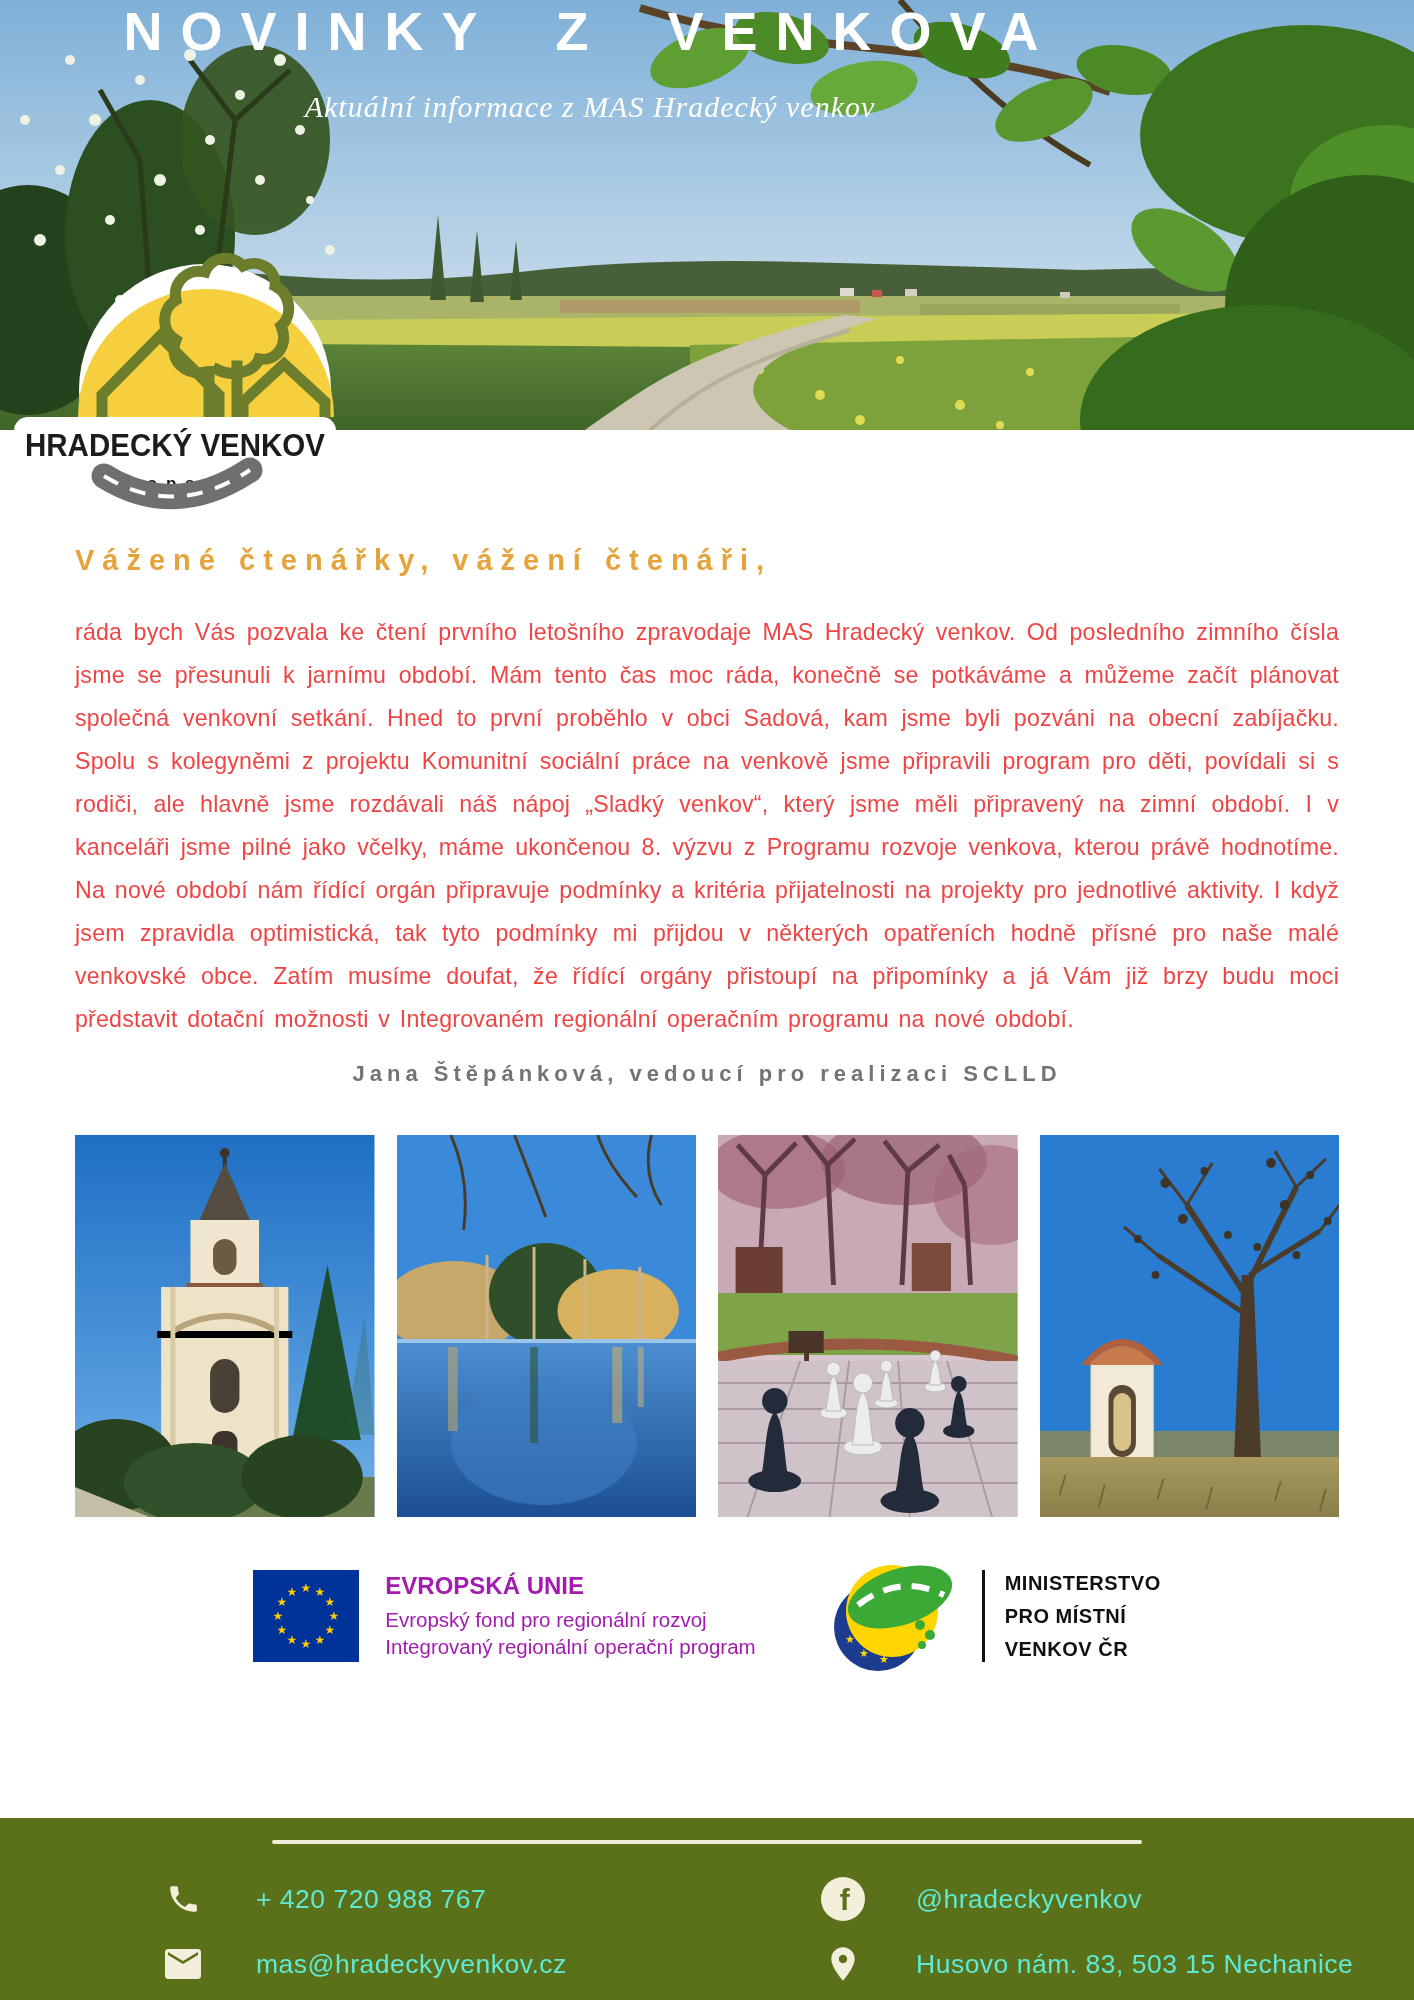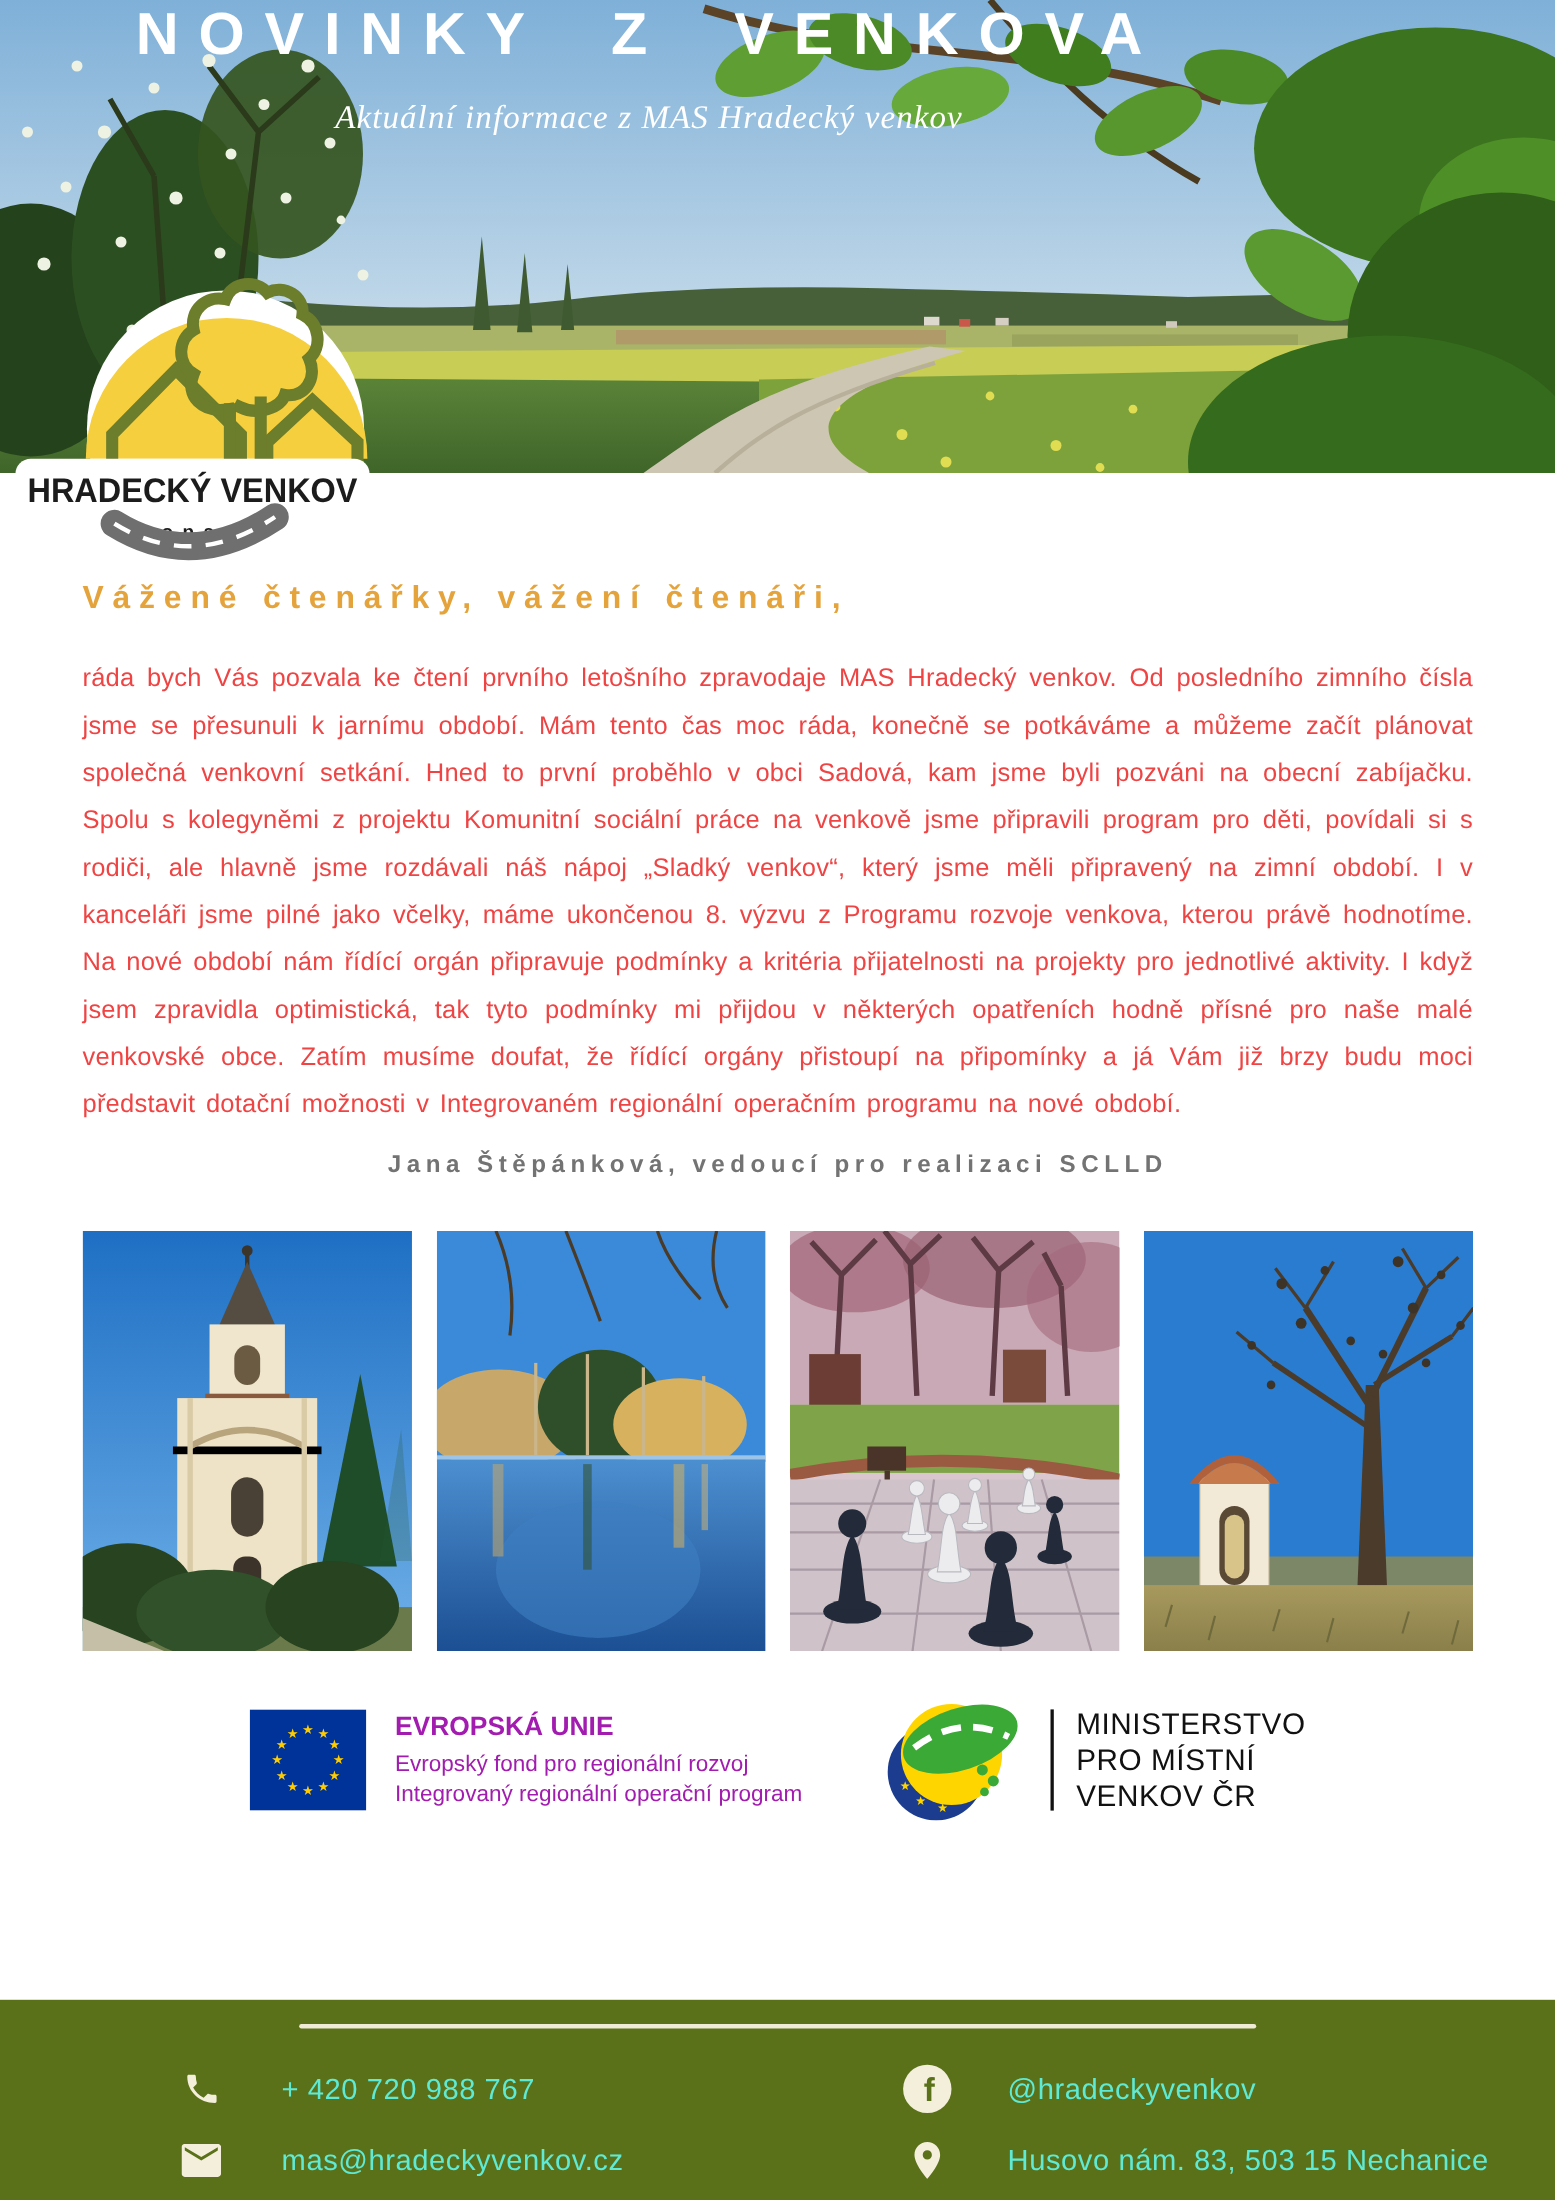--- a/index.html
+++ b/index.html
@@ -18,21 +18,21 @@
     letter-spacing:18px; word-spacing:28px; white-space:nowrap;
   }
   .banner-subtitle {
     margin-top:28px; font-family:"Liberation Serif", serif; font-style:italic;
     font-size:30px; letter-spacing:1px; white-space:nowrap;
   }
   
   .logo-badge { position:absolute; left:12px; top:196px; width:336px; height:320px; }
   .logo-badge svg { display:block; width:100%; height:100%; }
   
-  .main { position:absolute; top:430px; left:0; width:1414px; padding:0 75px; }
+  .main { position:absolute; top:430px; left:0; width:1414px; padding:16px 75px; }
   .greeting {
     margin-top:98px; color:#E5A33C; font-size:29px; font-weight:700;
     letter-spacing:8px; white-space:nowrap;
   }
   .body-text {
     margin-top:34px; font-size:23.2px; line-height:43px; color:#ef4444;
     text-align:justify; word-spacing:3px; letter-spacing:0.2px;
   }
   .signature {
     margin-top:20px; text-align:center; color:#737373; font-size:22px;
@@ -42,21 +42,21 @@
   .photo { width:100%; height:382px; overflow:hidden; }
   .photo svg { display:block; width:100%; height:100%; }
   
   .logos-row { margin-top:44px; display:flex; justify-content:center; align-items:center; gap:56px; }
   .eu-block { display:flex; align-items:center; gap:26px; }
   .eu-text { color:#a21caf; }
   .eu-line1 { font-size:24px; font-weight:700; margin-bottom:6px; }
   .eu-line2, .eu-line3 { font-size:20.5px; line-height:27px; }
   .ministry-block { display:flex; align-items:center; gap:20px; }
   .ministry-bar { width:3px; height:92px; background:#111; }
-  .ministry-text { color:#111; font-size:27px; font-weight:400; line-height:33px; letter-spacing:0.5px; }
+  .ministry-text { color:#111; font-size:20px; font-weight:700; line-height:33px; letter-spacing:0.5px; }
   
   .footer { position:absolute; left:0; bottom:0; width:1414px; height:182px; background:#5A7119; }
   .footer-line { width:870px; height:4px; background:#F0EBD6; border-radius:2px; margin:22px auto 0 auto; }
   .contacts {
     margin-top:32px; display:grid; grid-template-columns:660px 1fr;
     row-gap:22px; padding-left:160px;
   }
   .contact { display:flex; align-items:center; gap:50px; color:#5eead4; font-size:26.5px; letter-spacing:0.5px; }
   .contact .icon-box { width:46px; display:flex; justify-content:center; align-items:center; }
 </style>

